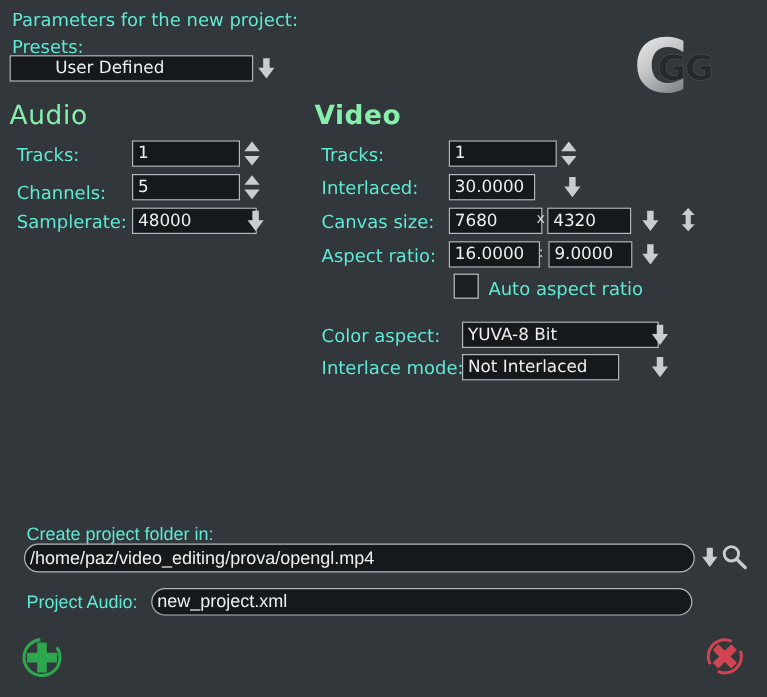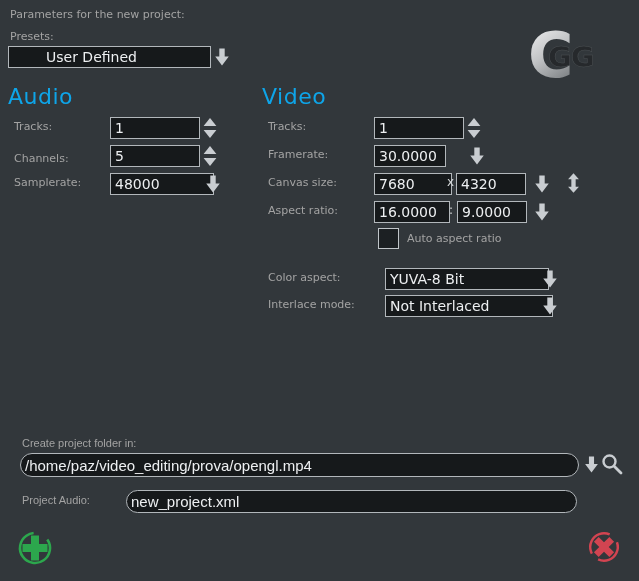--- a/index.html
+++ b/index.html
@@ -5,22 +5,22 @@
   * { box-sizing: border-box; margin: 0; padding: 0; }
   html,body { width: 639px; height: 581px; }
   body {
     background: #32373b;
     font-family: "DejaVu Sans", "Liberation Sans", sans-serif;
     color: #dfe2e4;
     position: relative;
     overflow: hidden;
   }
   .abs { position: absolute; }
-  .lbl { font-size: 11px; color: #a3a3a3; white-space: nowrap; }
-  .heading { font-size: 22px; color: #0ea5e9; font-weight: 400; letter-spacing: 0.5px; }
+  .lbl { font-size: 15px; color: #5eead4; white-space: nowrap; }
+  .heading { font-size: 22px; color: #86efac; font-weight: 400; letter-spacing: 0.5px; }
   .field {
     background: #16191b;
     border: 1px solid #b2b7bb;
     color: #edeff1;
     font-family: "DejaVu Sans", "Liberation Sans", sans-serif;
     font-size: 14px;
     padding: 0 4px;
     height: 22px;
     outline: none;
   }
@@ -86,32 +86,32 @@
 </span>
 
 <div class="abs lbl" style="left:14px; top:176px;">Samplerate:</div>
 <input class="abs field" style="left: 110px; top: 173px; width: 104px;" type="text" value="48000">
 <span class="abs icon-btn" style="left:205px; top:175px;">
   <svg width="16" height="18" viewBox="0 0 14 16">
     <path d="M4.6 0.5 h4.8 v7 h3.6 L7 15.5 L1 7.5 h3.6 Z" fill="#c9cdd1"></path>
   </svg>
 </span>
 
-<div class="abs heading" style="left:262px; top:84px;">Video</div>
+<div class="abs heading" style="left:262px; top:84px;font-weight:bold;">Video</div>
 
 <div class="abs lbl" style="left:268px; top:120px;">Tracks:</div>
 <input class="abs field" style="left: 374px; top: 117px; width: 90px;" type="text" value="1">
 <span class="abs icon-btn" style="left:467px; top:117px;">
   <svg width="14" height="22" viewBox="0 0 14 22">
     <path d="M7 1 L13.4 9 H0.6 Z" fill="#c9cdd1"></path>
     <path d="M0.6 13 H13.4 L7 21 Z" fill="#c9cdd1"></path>
   </svg>
 </span>
 
-<div class="abs lbl" style="left:268px; top:148px;">Framerate:</div>
+<div class="abs lbl" style="left:268px; top:148px;">Interlaced:</div>
 <input class="abs field" style="left: 374px; top: 145px; width: 72px;" type="text" value="30.0000">
 <span class="abs icon-btn" style="left:469px; top:147px;">
   <svg width="16" height="18" viewBox="0 0 14 16">
     <path d="M4.6 0.5 h4.8 v7 h3.6 L7 15.5 L1 7.5 h3.6 Z" fill="#c9cdd1"></path>
   </svg>
 </span>
 
 <div class="abs lbl" style="left:268px; top:176px;">Canvas size:</div>
 <input class="abs field" style="left: 374px; top: 173px; width: 78px;" type="text" value="7680">
 <span class="abs sep" style="left:447px; top:175px;">x</span>
@@ -142,21 +142,21 @@
 
 <div class="abs lbl" style="left:268px; top:271px;">Color aspect:</div>
 <input class="abs field" style="left: 385px; top: 268px; width: 164px;" type="text" value="YUVA-8 Bit">
 <span class="abs icon-btn" style="left:542px; top:270px;">
   <svg width="16" height="18" viewBox="0 0 14 16">
     <path d="M4.6 0.5 h4.8 v7 h3.6 L7 15.5 L1 7.5 h3.6 Z" fill="#c9cdd1"></path>
   </svg>
 </span>
 
 <div class="abs lbl" style="left:268px; top:298px;">Interlace mode:</div>
-<input class="abs field" style="left: 385px; top: 295px; width: 168px;" type="text" value="Not Interlaced">
+<input class="abs field" style="left: 385px; top: 295px; width: 131px;" type="text" value="Not Interlaced">
 <span class="abs icon-btn" style="left:542px; top:297px;">
   <svg width="16" height="18" viewBox="0 0 14 16">
     <path d="M4.6 0.5 h4.8 v7 h3.6 L7 15.5 L1 7.5 h3.6 Z" fill="#c9cdd1"></path>
   </svg>
 </span>
 
 <div class="abs lbl" style="left:22px; top:437px; font-family:'Liberation Sans',sans-serif;">Create project folder in:</div>
 <input class="abs field field-footer" style="left: 20px; top: 453px; width: 559px; height: 24px;" type="text" value="/home/paz/video_editing/prova/opengl.mp4">
 <span class="abs icon-btn" style="left:584px; top:456px;">
   <svg width="15" height="17" viewBox="0 0 14 16">

